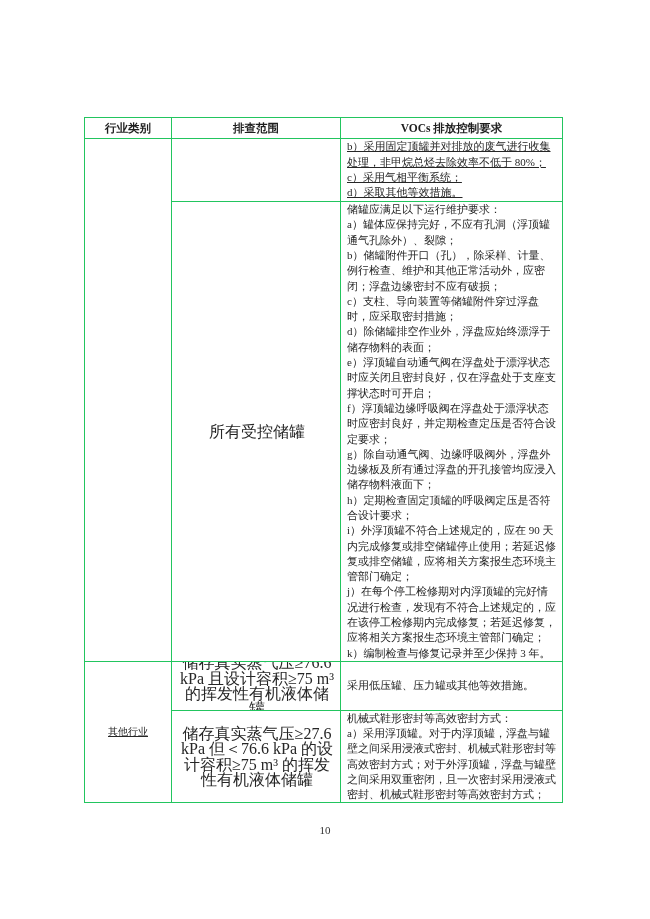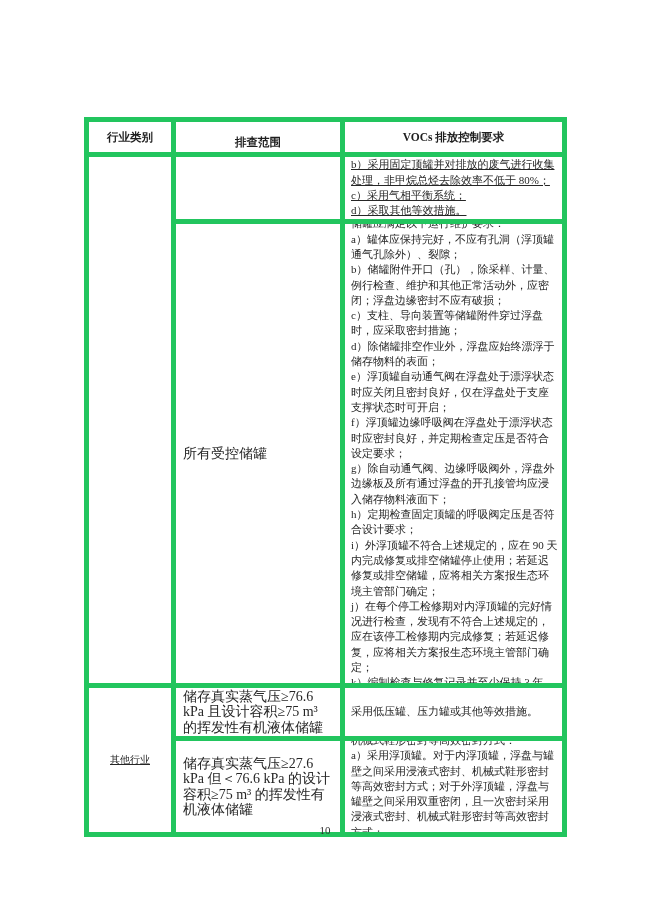--- a/index.html
+++ b/index.html
@@ -22,21 +22,21 @@
   }
   table.doc-table {
     position: absolute;
     left: 84px;
     top: 117px;
     width: 478px;
     border-collapse: collapse;
     table-layout: fixed;
   }
   .doc-table th, .doc-table td {
-    border: 5px solid #22c55e;
+    border: 1px solid #22c55e;
     padding: 0;
     vertical-align: middle;
   }
   .doc-table th {
     font-size: 11.5px;
     font-weight: bold;
     text-align: center;
     color: #1e1e1e;
   }
   .inner {
@@ -52,23 +52,23 @@
   .h-rowd   { height: 89px; }
   .h-cat-ab { height: 520px; }
   .h-cat-cd { height: 138px; }
   .cat-cell .inner {
     align-items: center;
     font-size: 10px;
     text-decoration: underline;
   }
   .scope-cell .inner {
     padding: 1px 5px 1px 7px;
-    font-size: 14px;
+    font-size: 16px;
     line-height: 15.3px;
-    text-align: left;
+    text-align: center;
   }
   .req-cell .inner {
     padding: 1px 3px 1px 6px;
     font-size: 11px;
     line-height: 15.3px;
     text-align: left;
   }
   .clause {
     margin: 0;
   }
@@ -92,21 +92,21 @@
       <col style="width:87px">
       <col style="width:169px">
       <col style="width:222px">
     </colgroup>
     <thead>
       <tr>
         <th>
           <div class="inner h-head" style="align-items:center;">行业类别</div>
         </th>
         <th>
-          <div class="inner h-head" style="align-items:center;margin-top:10px;">排查范围</div>
+          <div class="inner h-head" style="align-items:center;">排查范围</div>
         </th>
         <th>
           <div class="inner h-head" style="align-items:center;">VOCs 排放控制要求</div>
         </th>
       </tr>
     </thead>
     <tbody>
       <tr>
         <td class="cat-cell" rowspan="2">
           <div class="inner h-cat-ab"></div>

